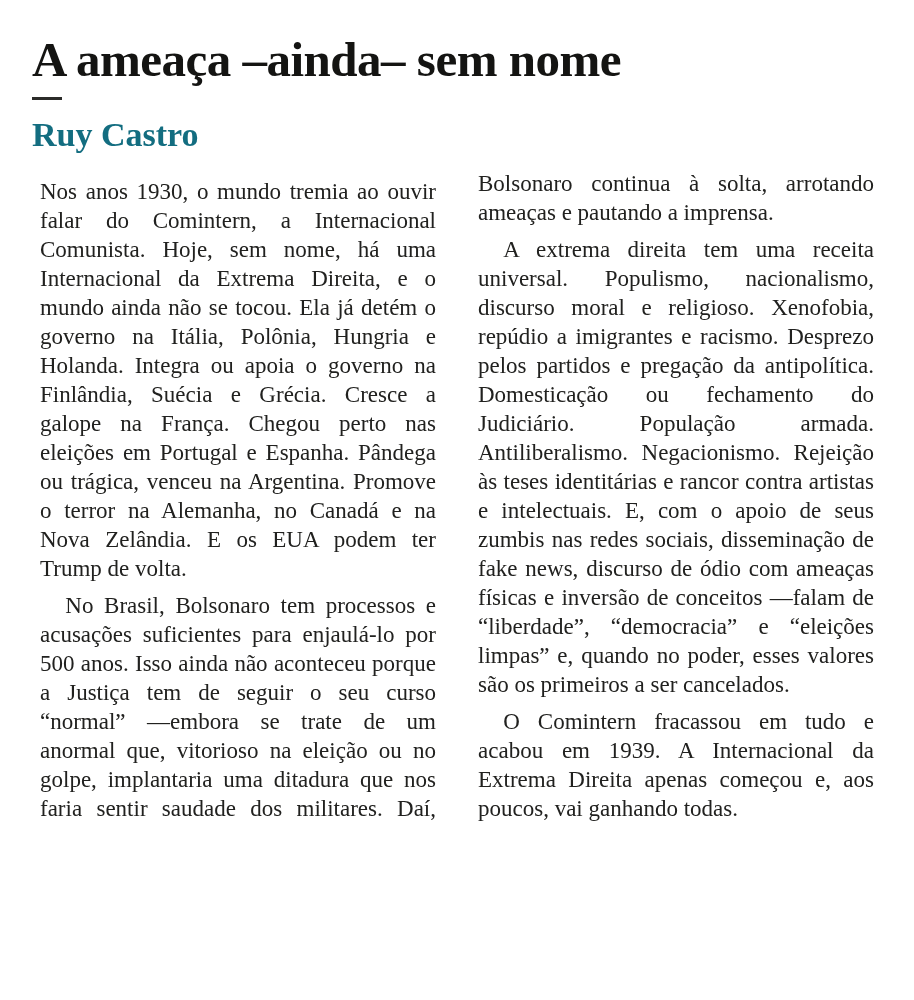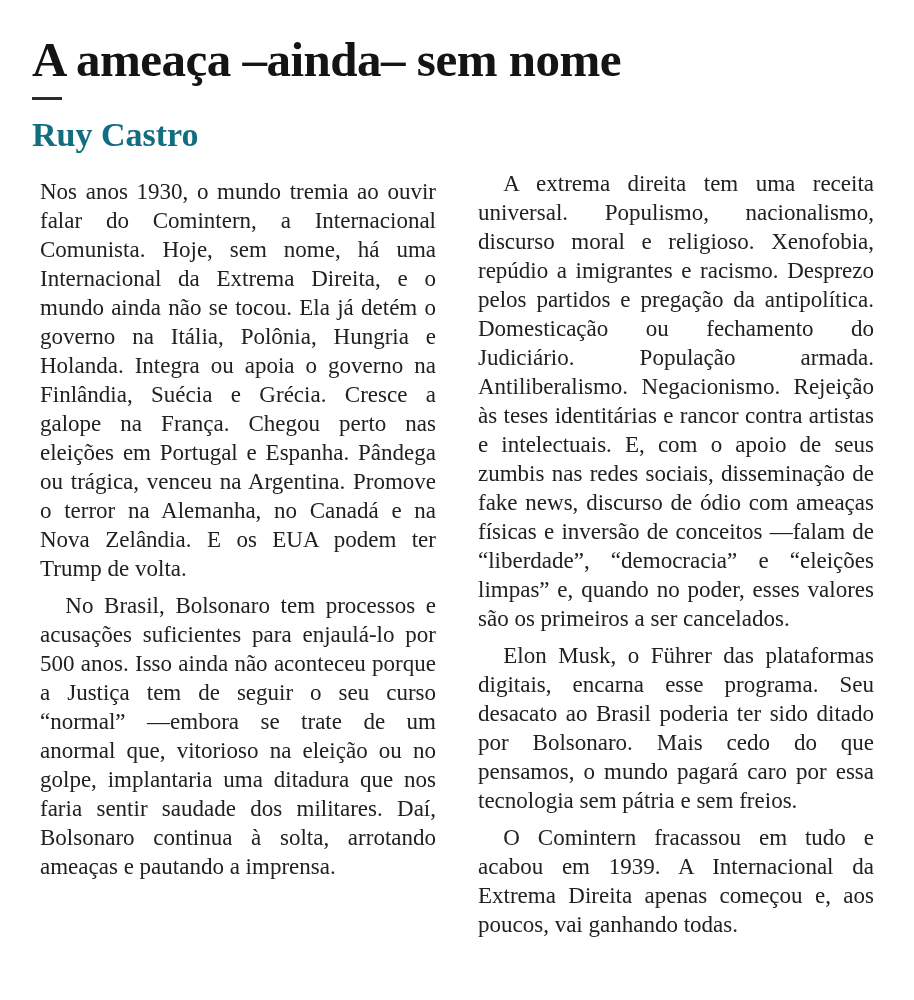--- a/index.html
+++ b/index.html
@@ -65,16 +65,15 @@
   <h1 class="headline">A ameaça –ainda– sem nome</h1>
 
   <div class="headline-rule"></div>
 
   <div class="byline">Ruy Castro</div>
 
   <div class="article-body" lang="pt">
       <p class="para first">Nos anos 1930, o mundo tremia ao ouvir falar do Comintern, a Internacional Comunista. Hoje, sem nome, há uma Internacional da Extrema Direita, e o mundo ainda não se tocou. Ela já detém o governo na Itália, Polônia, Hungria e Holanda. Integra ou apoia o governo na Finlândia, Suécia e Grécia. Cresce a galope na França. Chegou perto nas eleições em Portugal e Espanha. Pândega ou trágica, venceu na Argentina. Promove o terror na Alemanha, no Canadá e na Nova Zelândia. E os EUA podem ter Trump de volta.</p>
       <p class="para">No Brasil, Bolsonaro tem processos e acusações suficientes para enjaulá-lo por 500 anos. Isso ainda não aconteceu porque a Justiça tem de seguir o seu curso “normal” —embora se trate de um anormal que, vitorioso na eleição ou no golpe, implantaria uma ditadura que nos faria sentir saudade dos militares. Daí, Bolsonaro continua à solta, arrotando ameaças e pautando a imprensa.</p>
       <p class="para">A extrema direita tem uma receita universal. Populismo, nacionalismo, discurso moral e religioso. Xenofobia, repúdio a imigrantes e racismo. Desprezo pelos partidos e pregação da antipolítica. Domesticação ou fechamento do Judiciário. População armada. Antiliberalismo. Negacionismo. Rejeição às teses identitárias e rancor contra artistas e intelectuais. E, com o apoio de seus zumbis nas redes sociais, disseminação de fake news, discurso de ódio com ameaças físicas e inversão de conceitos —falam de “liberdade”, “democracia” e “eleições limpas” e, quando no poder, esses valores são os primeiros a ser cancelados.</p>
-      <p class="para">Elon Musk, o Führer das plataformas digitais, encarna esse programa. Seu desacato ao Brasil poderia ter sido ditado por Bolsonaro. Mais cedo do que pensamos, o mundo pagará caro por essa tecnologia sem pátria e sem freios.</p>
       <p class="para">O Comintern fracassou em tudo e acabou em 1939. A Internacional da Extrema Direita apenas começou e, aos poucos, vai ganhando todas.</p>
     </div>
 </div>
 
 </body></html>

